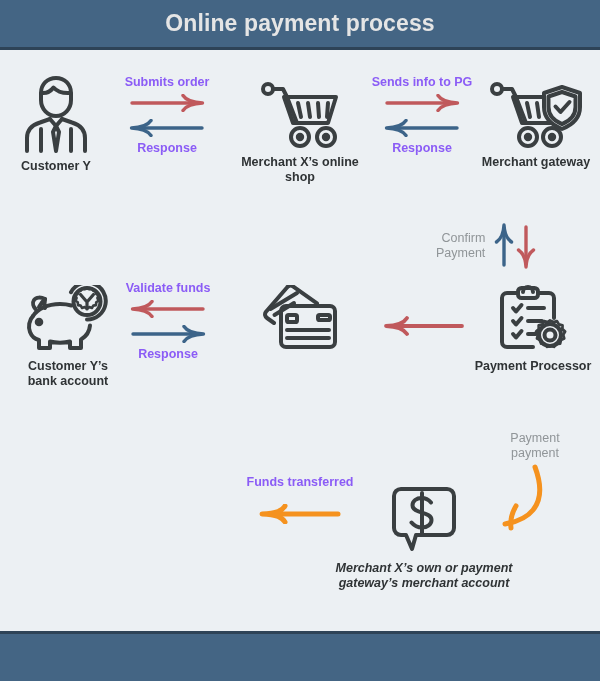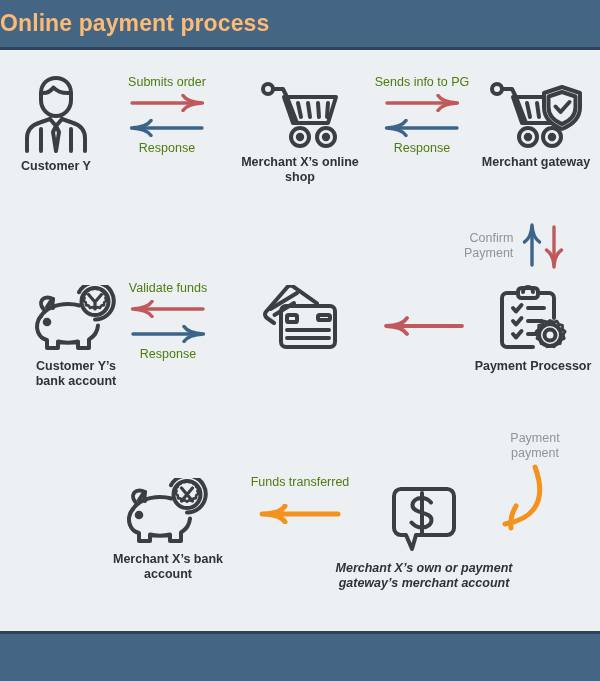--- a/index.html
+++ b/index.html
@@ -24,22 +24,22 @@
     width: 600px;
     height: 50px;
     background: #446584;
     border-bottom: 3px solid #2e4357;
   }
   .header-title {
     position: absolute;
     left: 0; top: 0;
     width: 600px;
     line-height: 47px;
-    text-align: left;
-    color: #fdba74;
+    text-align: center;
+    color: #e5e5e5;
     font-size: 23px;
     font-weight: bold;
     letter-spacing: 0.1px;
   }
 
   
   .footer {
     position: absolute;
     left: 0; bottom: 0;
     width: 600px;
@@ -74,23 +74,23 @@
     line-height: 15px;
   }
 
   
   .conn {
     position: absolute;
     text-align: center;
   }
   .conn-label {
     display: block;
-    color: #4d7c0f;
+    color: #8b5cf6;
     font-size: 12.5px;
-    font-weight: normal;
+    font-weight: bold;
     line-height: 15px;
   }
   .conn-label.top { margin-bottom: 4px; }
   .conn-label.bottom { margin-top: 4px; }
   .arrow-row { display: block; line-height: 0; }
   .arrow-gap { height: 7px; }
 
   
   .arrow-solo { position: absolute; line-height: 0; }
 
@@ -220,40 +220,40 @@
           <circle cx="38" cy="56" r="2.2" fill="#3a3f41"></circle>
           <circle cx="62" cy="56" r="2.2" fill="#3a3f41"></circle>
           <path d="M72 6l18 6v14c0 11-8 18-18 22-10-4-18-11-18-22V12z" fill="#ecf0f3"></path>
           <path d="M72 11l13.5 4.5V26c0 8.5-6 14-13.5 17.2C64.5 40 58.5 34.5 58.5 26V15.5z"></path>
           <path d="M65.5 25.5l5 5.5 9-10"></path>
         </g>
       </svg>
       <span class="node-label">Merchant gateway</span>
     </div>
 
-    <div class="vpair" style="left:436px; top:170px;margin-left:28px;">
+    <div class="vpair" style="left:436px; top:170px;">
       <span class="vpair-label">
         <span>Confirm</span><br>
         <span>Payment</span>
       </span>
       <svg width="46" height="46" viewBox="0 0 46 46">
         <g fill="none" stroke-width="3.4" stroke-linecap="round" stroke-linejoin="round">
           <g stroke="#3c6489">
             <path d="M12 42V6"></path>
             <path d="M4.5 19C9 16 11.5 11 12 2c0.5 9 3 14 7.5 17"></path>
           </g>
           <g stroke="#c0595c">
             <path d="M34 4v36"></path>
             <path d="M26.5 27c4.5 3 7 8 7.5 17 0.5-9 3-14 7.5-17"></path>
           </g>
         </g>
       </svg>
     </div>
 
-    <div class="node" style="left:20px; top:232px; width:112px;">
+    <div class="node" style="left:12px; top:232px; width:112px;">
       <svg class="node-icon" width="86" height="68" viewBox="0 0 86 68">
         <g fill="none" stroke="#3a3f41" stroke-width="4" stroke-linecap="round" stroke-linejoin="round">
           <path d="M14 22c3-5 6-8 6-8s-1 5 0 9"></path>
           <path d="M20 14c-4-2-9-2-11 1-2 3-0.5 7 1.5 9"></path>
           <path d="M8 31C4 35 3 42 5 47c1.5 4 5 7 9 8v8h11v-6.5c3 0.8 6.5 1.2 10 1.2s7-0.4 10-1.2V63h11v-8.5c5-3 8.5-8 9-14"></path>
           <path d="M8 31c4.5-7 14.5-12 27-12 4 0 8 0.5 11.5 1.5"></path>
           <circle cx="14" cy="37" r="2.3" fill="#3a3f41"></circle>
           <path d="M62 34.5a18.5 18.5 0 1 0-16-27.3"></path>
           <circle cx="62" cy="16.5" r="13.5"></circle>
           <path d="M55.5 9.5l6.5 7.5 6.5-7.5M62 17v7" stroke-width="3.2"></path>
@@ -320,36 +320,20 @@
           <path d="M17 49l3 3.5 5.5-6.5"></path>
           <path d="M32 23h16M32 36h14M32 49h8"></path>
           <circle cx="54" cy="50" r="11"></circle>
           <circle cx="54" cy="50" r="5.5"></circle>
           <path d="M54 35.5l3.4 1.6 3.6-0.9 1.9 3.2 3.6 1-0.1 3.7 2.7 2.5-1.9 3.2 1 3.6-3.3 1.7-0.8 3.6-3.7 0.3-2.4 2.8-3.4-1.5-3.4 1.5-2.4-2.8-3.7-0.3-0.8-3.6-3.3-1.7 1-3.6-1.9-3.2 2.7-2.5-0.1-3.7 3.6-1 1.9-3.2 3.6 0.9z" stroke-width="2.8"></path>
         </g>
       </svg>
       <span class="node-label">Payment Processor</span>
     </div>
 
-    <div class="node" style="left:104px; top:425px; width:128px;">
-      <svg class="node-icon" width="86" height="68" viewBox="0 0 86 68">
-        <g fill="none" stroke="#3a3f41" stroke-width="4" stroke-linecap="round" stroke-linejoin="round">
-          <path d="M14 22c3-5 6-8 6-8s-1 5 0 9"></path>
-          <path d="M20 14c-4-2-9-2-11 1-2 3-0.5 7 1.5 9"></path>
-          <path d="M8 31C4 35 3 42 5 47c1.5 4 5 7 9 8v8h11v-6.5c3 0.8 6.5 1.2 10 1.2s7-0.4 10-1.2V63h11v-8.5c5-3 8.5-8 9-14"></path>
-          <path d="M8 31c4.5-7 14.5-12 27-12 4 0 8 0.5 11.5 1.5"></path>
-          <circle cx="14" cy="37" r="2.3" fill="#3a3f41"></circle>
-          <path d="M62 34.5a18.5 18.5 0 1 0-16-27.3"></path>
-          <circle cx="62" cy="16.5" r="13.5"></circle>
-          <path d="M56.5 10l11 13M67.5 10l-11 13" stroke-width="3.2"></path>
-          <path d="M62 2.5l2.3 1.6 2.6-0.9 1.4 2.4 2.7 0.5 0.2 2.8 2.3 1.6-1.1 2.6 1.1 2.6-2.3 1.6-0.2 2.8-2.7 0.5-1.4 2.4-2.6-0.9-2.3 1.6-2.3-1.6-2.6 0.9-1.4-2.4-2.7-0.5-0.2-2.8-2.3-1.6 1.1-2.6-1.1-2.6 2.3-1.6 0.2-2.8 2.7-0.5 1.4-2.4 2.6 0.9z" stroke-width="2.6"></path>
-        </g>
-      </svg>
-      <span class="node-label">Merchant X’s bank account</span>
-    </div>
 
     <div class="conn" style="left:238px; top:422px; width:124px;">
       <span class="conn-label top">Funds transferred</span>
       <span class="arrow-row" style="display:block; margin-top:14px;">
         <svg width="84" height="20" viewBox="0 0 84 20">
           <g fill="none" stroke="#f5921e" stroke-width="5" stroke-linecap="round" stroke-linejoin="round">
             <path d="M80 10H14"></path>
             <path d="M27 2C24 6.8 19 9.5 4 10c15 0.5 20 3.2 23 8"></path>
           </g>
         </svg>

